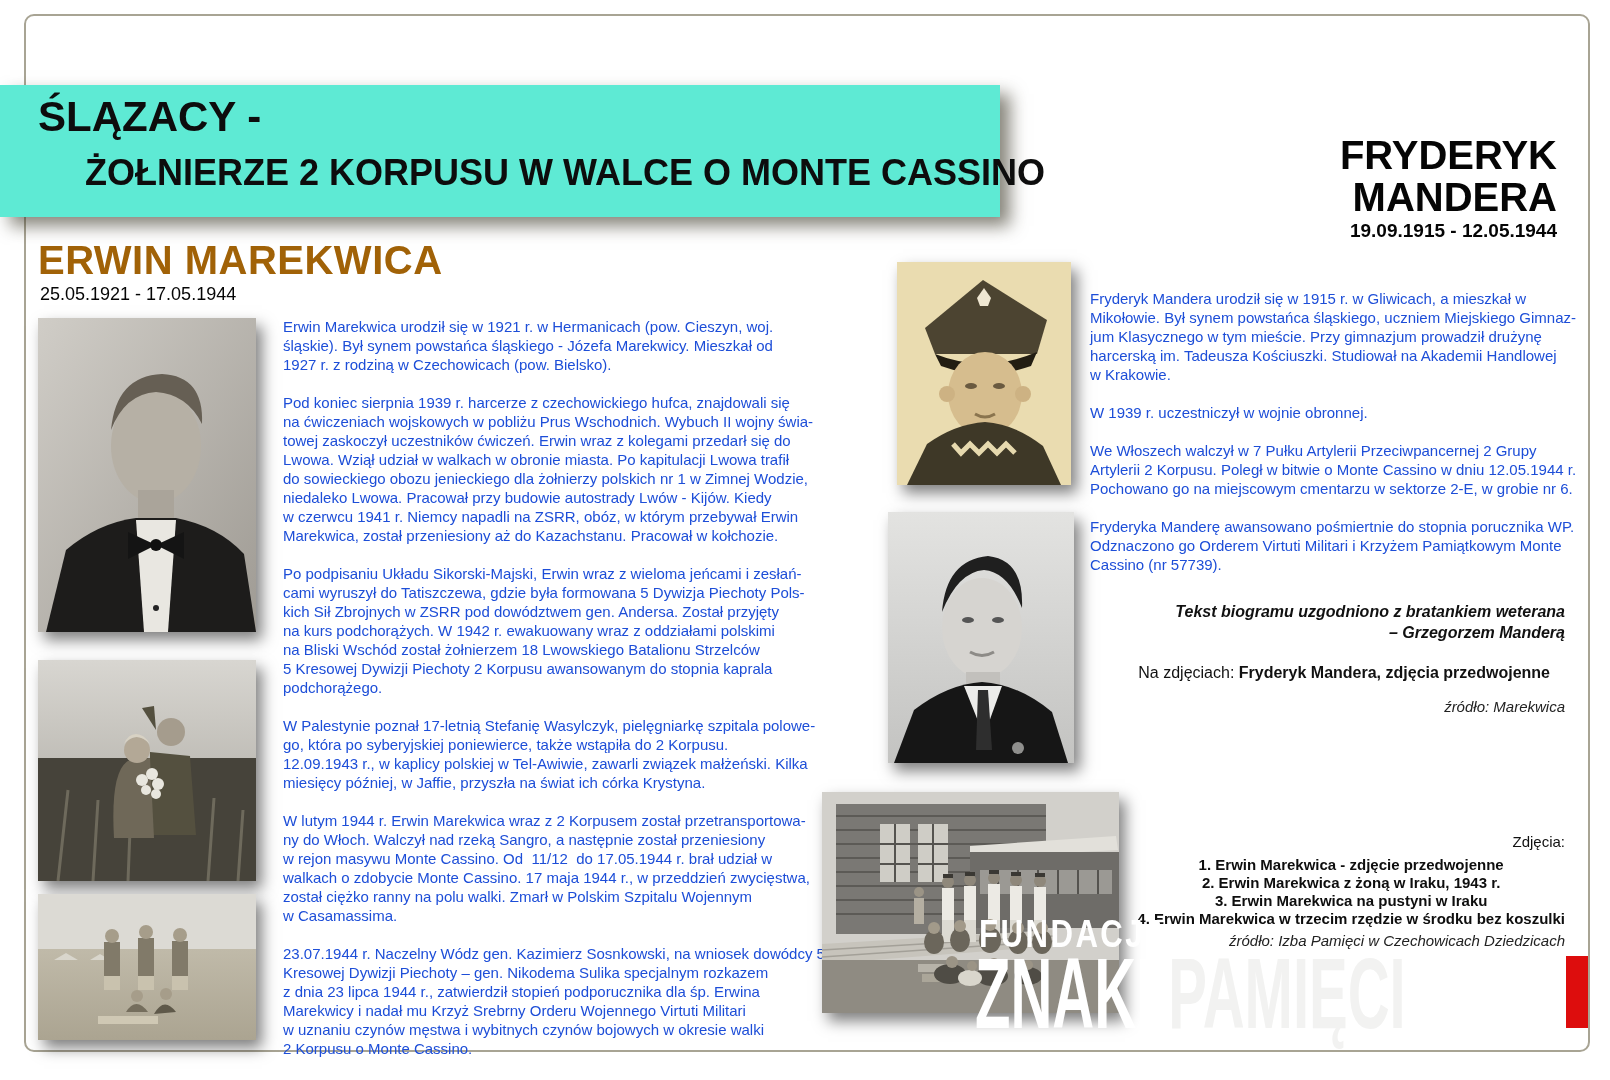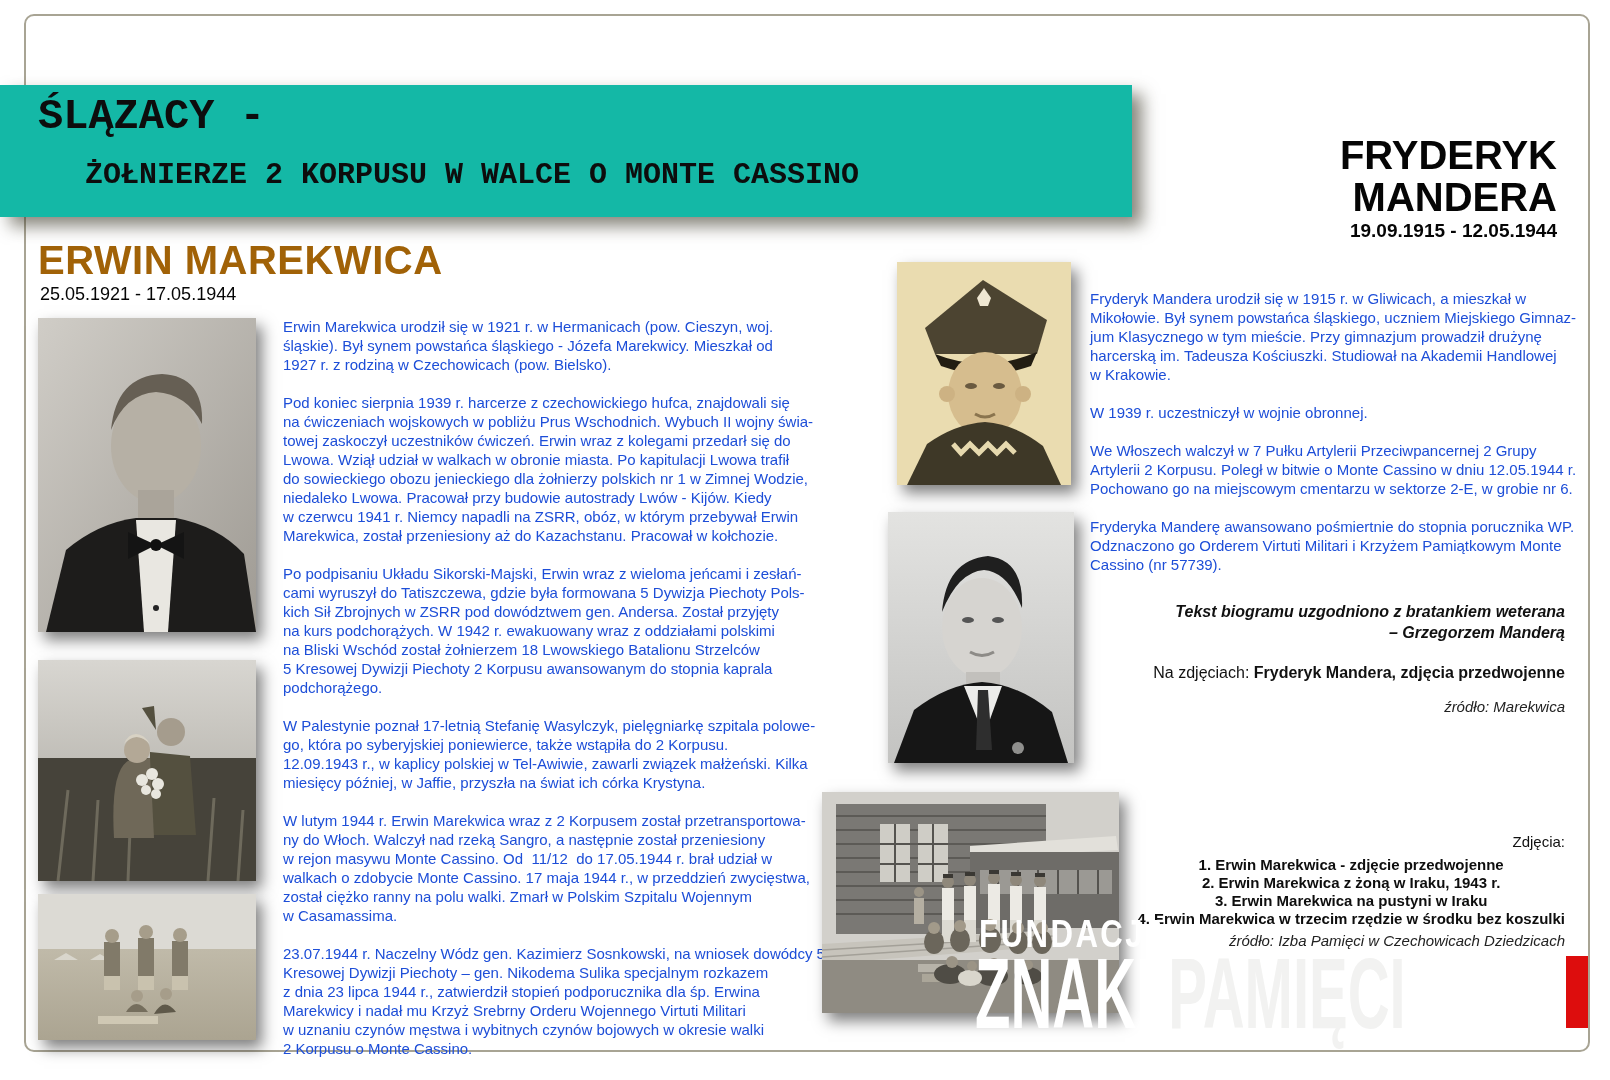--- a/index.html
+++ b/index.html
@@ -1,40 +1,40 @@
 <!DOCTYPE html>
 <html><head>
 <meta charset="utf-8">
 <style>
   html,body{margin:0;padding:0;background:#ffffff;}
   .page{position:relative;width:1610px;height:1080px;background:#ffffff;overflow:hidden;
         font-family:"Liberation Sans", sans-serif;color:#1b1b1b;}
   .frame{position:absolute;left:24px;top:14px;width:1562px;height:1034px;
          border:2px solid #a8a494;border-radius:10px;}
   
-  .banner{position:absolute;left:0;top:85px;width:1132px;height:132px;background:#14b8a6;
-          box-shadow:10px 9px 16px rgba(55,52,35,.6);z-index:3;font-family:Liberation Mono, monospace;}
+  .banner{position:absolute;left:0;top:85px;width:1000px;height:132px;background:#5eead4;
+          box-shadow:10px 9px 16px rgba(55,52,35,.6);z-index:3;}
   .banner-l1{position:absolute;left:38px;top:8px;font-size:42px;font-weight:bold;color:#0d0d0d;
              letter-spacing:0px;white-space:pre;}
-  .banner-l2{position:absolute;left:85px;top:73px;font-size:30px;font-weight:bold;color:#0d0d0d;white-space:pre;}
+  .banner-l2{position:absolute;left:85px;top:67px;font-size:36px;font-weight:bold;color:#0d0d0d;white-space:pre;}
   
   .erwin-name{position:absolute;left:38px;top:238px;font-size:40px;font-weight:bold;letter-spacing:.5px;color:#a16207;white-space:pre;}
   .erwin-dates{position:absolute;left:40px;top:284px;font-size:18px;font-weight:normal;color:#050505;white-space:pre;}
   .mandera-name{position:absolute;right:53px;top:134px;font-size:40px;line-height:42px;font-weight:bold;
                 text-align:right;white-space:pre-line;color:#050505;}
   .mandera-dates{position:absolute;right:53px;top:220px;font-size:19px;font-weight:bold;color:#050505;}
   
   .bio{position:absolute;font-size:15px;line-height:19px;color:#1d4ed8;}
   .bio .para{white-space:pre;margin:0 0 19px 0;}
   .bio-erwin{left:283px;top:317px;width:520px;}
   .bio-mandera{left:1090px;top:289px;width:470px;}
   
   .note{position:absolute;right:45px;top:601px;font-size:16px;line-height:21px;font-weight:bold;font-style:italic;
         text-align:right;white-space:pre-line;color:#111;}
-  .na-zdjeciach{position:absolute;right:45px;top:664px;font-size:16px;text-align:right;color:#111;}
+  .na-zdjeciach{position:absolute;right:60px;top:664px;font-size:16px;text-align:right;color:#111;}
   .na-zdjeciach b{font-weight:bold;}
   .src{position:absolute;right:45px;font-style:italic;font-size:15px;color:#222;text-align:right;}
   .src-internet{top:698px;}
   .src-izba{top:932px;}
   .zdjecia-label{position:absolute;right:45px;top:833px;font-size:15px;color:#111;}
   .captions{position:absolute;right:45px;top:856px;font-size:15px;line-height:18px;font-weight:bold;
             text-align:center;color:#0e0e0e;}
   .captions div{white-space:pre;}
   
   .photo{position:absolute;box-shadow:6px 8px 14px rgba(0,0,0,.5);overflow:hidden;}

